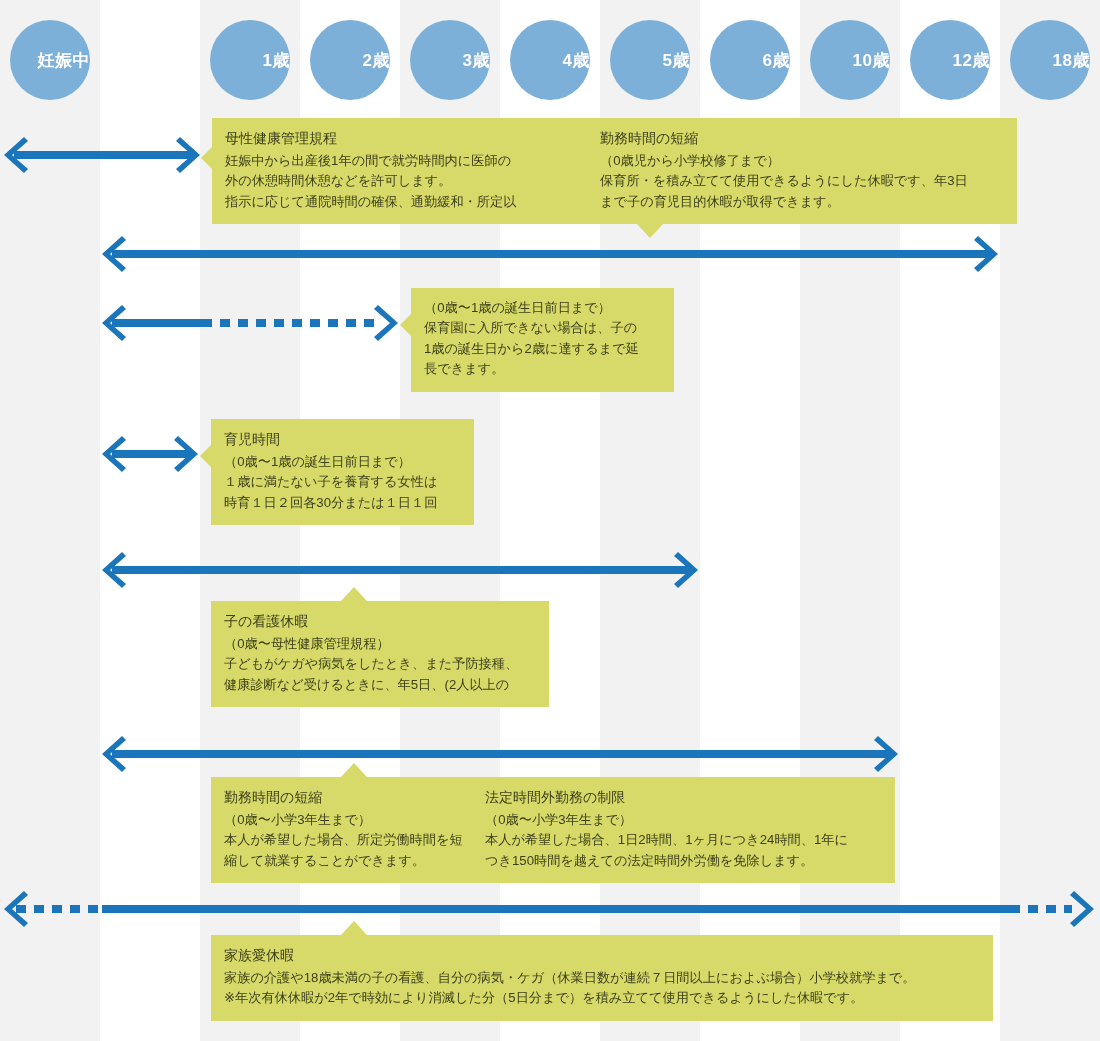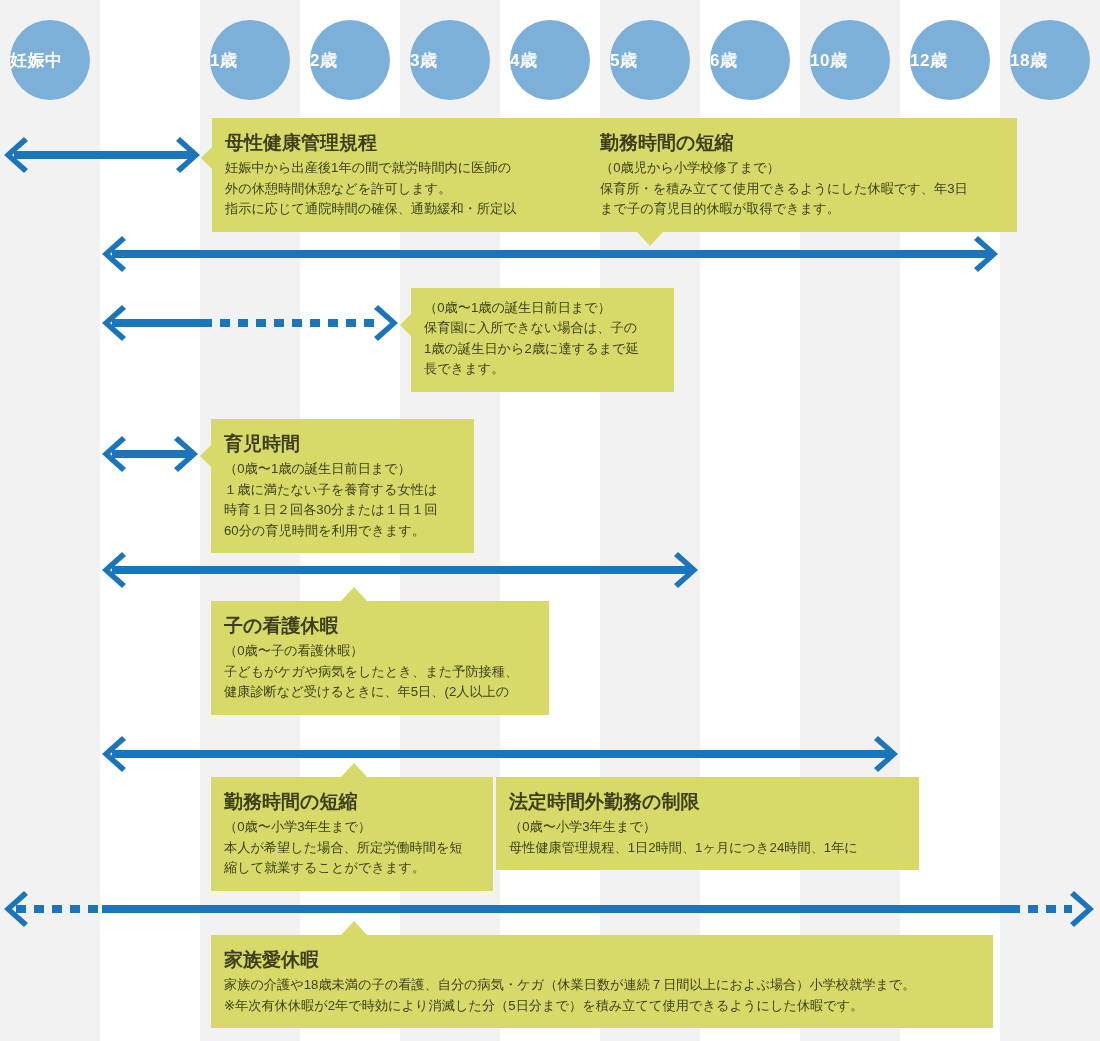--- a/index.html
+++ b/index.html
@@ -13,21 +13,21 @@
 
   
   .stripes{position:absolute;left:0;top:0;width:1100px;height:1041px;}
   .stripe{position:absolute;top:0;height:1041px;width:100px;background:#f2f2f2;}
 
   
   .age-row{position:absolute;left:0;top:0;width:1100px;height:120px;}
   .age-circle{
     position:absolute;top:20px;width:80px;height:80px;border-radius:50%;
     background:#7cb0d8;color:#ffffff;
-    display:flex;align-items:center;justify-content:flex-start;
+    display:flex;align-items:center;justify-content:flex-end;
     font-size:17px;font-weight:bold;letter-spacing:.5px;
   }
 
   
   .arrow{position:absolute;height:40px;}
   .arrow .shaft{
     position:absolute;top:16px;height:8px;background:#1b75bb;
   }
   .arrow .shaft.dotted{
     background:transparent;
@@ -36,21 +36,21 @@
   }
   .head{position:absolute;top:0;width:26px;height:40px;}
   .head svg{display:block;}
 
   
   .box{
     position:absolute;background:#d7da68;color:#3e3f1a;
     padding:10px 13px 12px 13px;box-sizing:border-box;
     font-size:13.2px;line-height:1.55;
   }
-  .box .ttl{font-weight:bold;display:block;margin-bottom:1px;font-size:19px;}
+  .box .ttl{font-weight:normal;display:block;margin-bottom:1px;font-size:14px;}
   .box .ln{display:block;white-space:nowrap;}
 
   
   .ptr{position:absolute;width:0;height:0;}
   .ptr.left{border-top:11px solid transparent;border-bottom:11px solid transparent;border-right:11px solid #d7da68;left:-11px;}
   .ptr.down{border-left:13px solid transparent;border-right:13px solid transparent;border-top:14px solid #d7da68;bottom:-14px;}
   .ptr.up{border-left:13px solid transparent;border-right:13px solid transparent;border-bottom:14px solid #d7da68;top:-14px;}
 </style>
 </head>
 <body>
@@ -179,41 +179,40 @@
         </svg>
     </div>
   </div>
 
   <div class="box" style="left:211px;top:419px;width:263px;">
     <span class="ptr left" style="top:26px;"></span>
     <span class="ttl">育児時間</span>
     <span class="ln">（0歳〜1歳の誕生日前日まで）</span>
     <span class="ln">１歳に満たない子を養育する女性は</span>
     <span class="ln">時育１日２回各30分または１日１回</span>
-    <span class="ln">60分の育児時間を利用できます。</span>
   </div>
 
   <div class="arrow" style="left:100px;top:550px;width:600px;">
     <div class="head" style="left:0px;">
       <svg width="26" height="40" viewBox="0 0 26 40">
           <polygon points="22,2 26,6 10,20 26,34 22,38 2,20" fill="#1b75bb"></polygon>
         </svg>
     </div>
     <div class="shaft" style="left:12px;width:578px;"></div>
     <div class="head" style="left:574px;">
       <svg width="26" height="40" viewBox="0 0 26 40">
           <polygon points="4,2 0,6 16,20 0,34 4,38 24,20" fill="#1b75bb"></polygon>
         </svg>
     </div>
   </div>
 
   <div class="box" style="left:211px;top:601px;width:338px;">
     <span class="ptr up" style="left:130px;"></span>
     <span class="ttl">子の看護休暇</span>
-    <span class="ln">（0歳〜子の看護休暇）</span>
+    <span class="ln">（0歳〜母性健康管理規程）</span>
     <span class="ln">子どもがケガや病気をしたとき、また予防接種、</span>
     <span class="ln">健康診断など受けるときに、年5日、(2人以上の</span>
   </div>
 
   <div class="arrow" style="left:100px;top:734px;width:800px;">
     <div class="head" style="left:0px;">
       <svg width="26" height="40" viewBox="0 0 26 40">
           <polygon points="22,2 26,6 10,20 26,34 22,38 2,20" fill="#1b75bb"></polygon>
         </svg>
     </div>
@@ -226,24 +225,25 @@
   </div>
 
   <div class="box" style="left:211px;top:777px;width:282px;">
     <span class="ptr up" style="left:130px;"></span>
     <span class="ttl">勤務時間の短縮</span>
     <span class="ln">（0歳〜小学3年生まで）</span>
     <span class="ln">本人が希望した場合、所定労働時間を短</span>
     <span class="ln">縮して就業することができます。</span>
   </div>
 
-  <div class="box" style="left:496px;top:777px;width:423px;">
+  <div class="box" style="left:472px;top:777px;width:423px;">
     <span class="ttl">法定時間外勤務の制限</span>
     <span class="ln">（0歳〜小学3年生まで）</span>
-    <span class="ln">母性健康管理規程、1日2時間、1ヶ月につき24時間、1年に</span>
+    <span class="ln">本人が希望した場合、1日2時間、1ヶ月につき24時間、1年に</span>
+    <span class="ln">つき150時間を越えての法定時間外労働を免除します。</span>
   </div>
 
   <div class="arrow" style="left:2px;top:889px;width:1096px;">
     <div class="head" style="left:0px;">
       <svg width="26" height="40" viewBox="0 0 26 40">
           <polygon points="22,2 26,6 10,20 26,34 22,38 2,20" fill="#1b75bb"></polygon>
         </svg>
     </div>
     <div class="shaft dotted" style="left:14px;width:86px;"></div>
     <div class="shaft" style="left:100px;width:908px;"></div>

